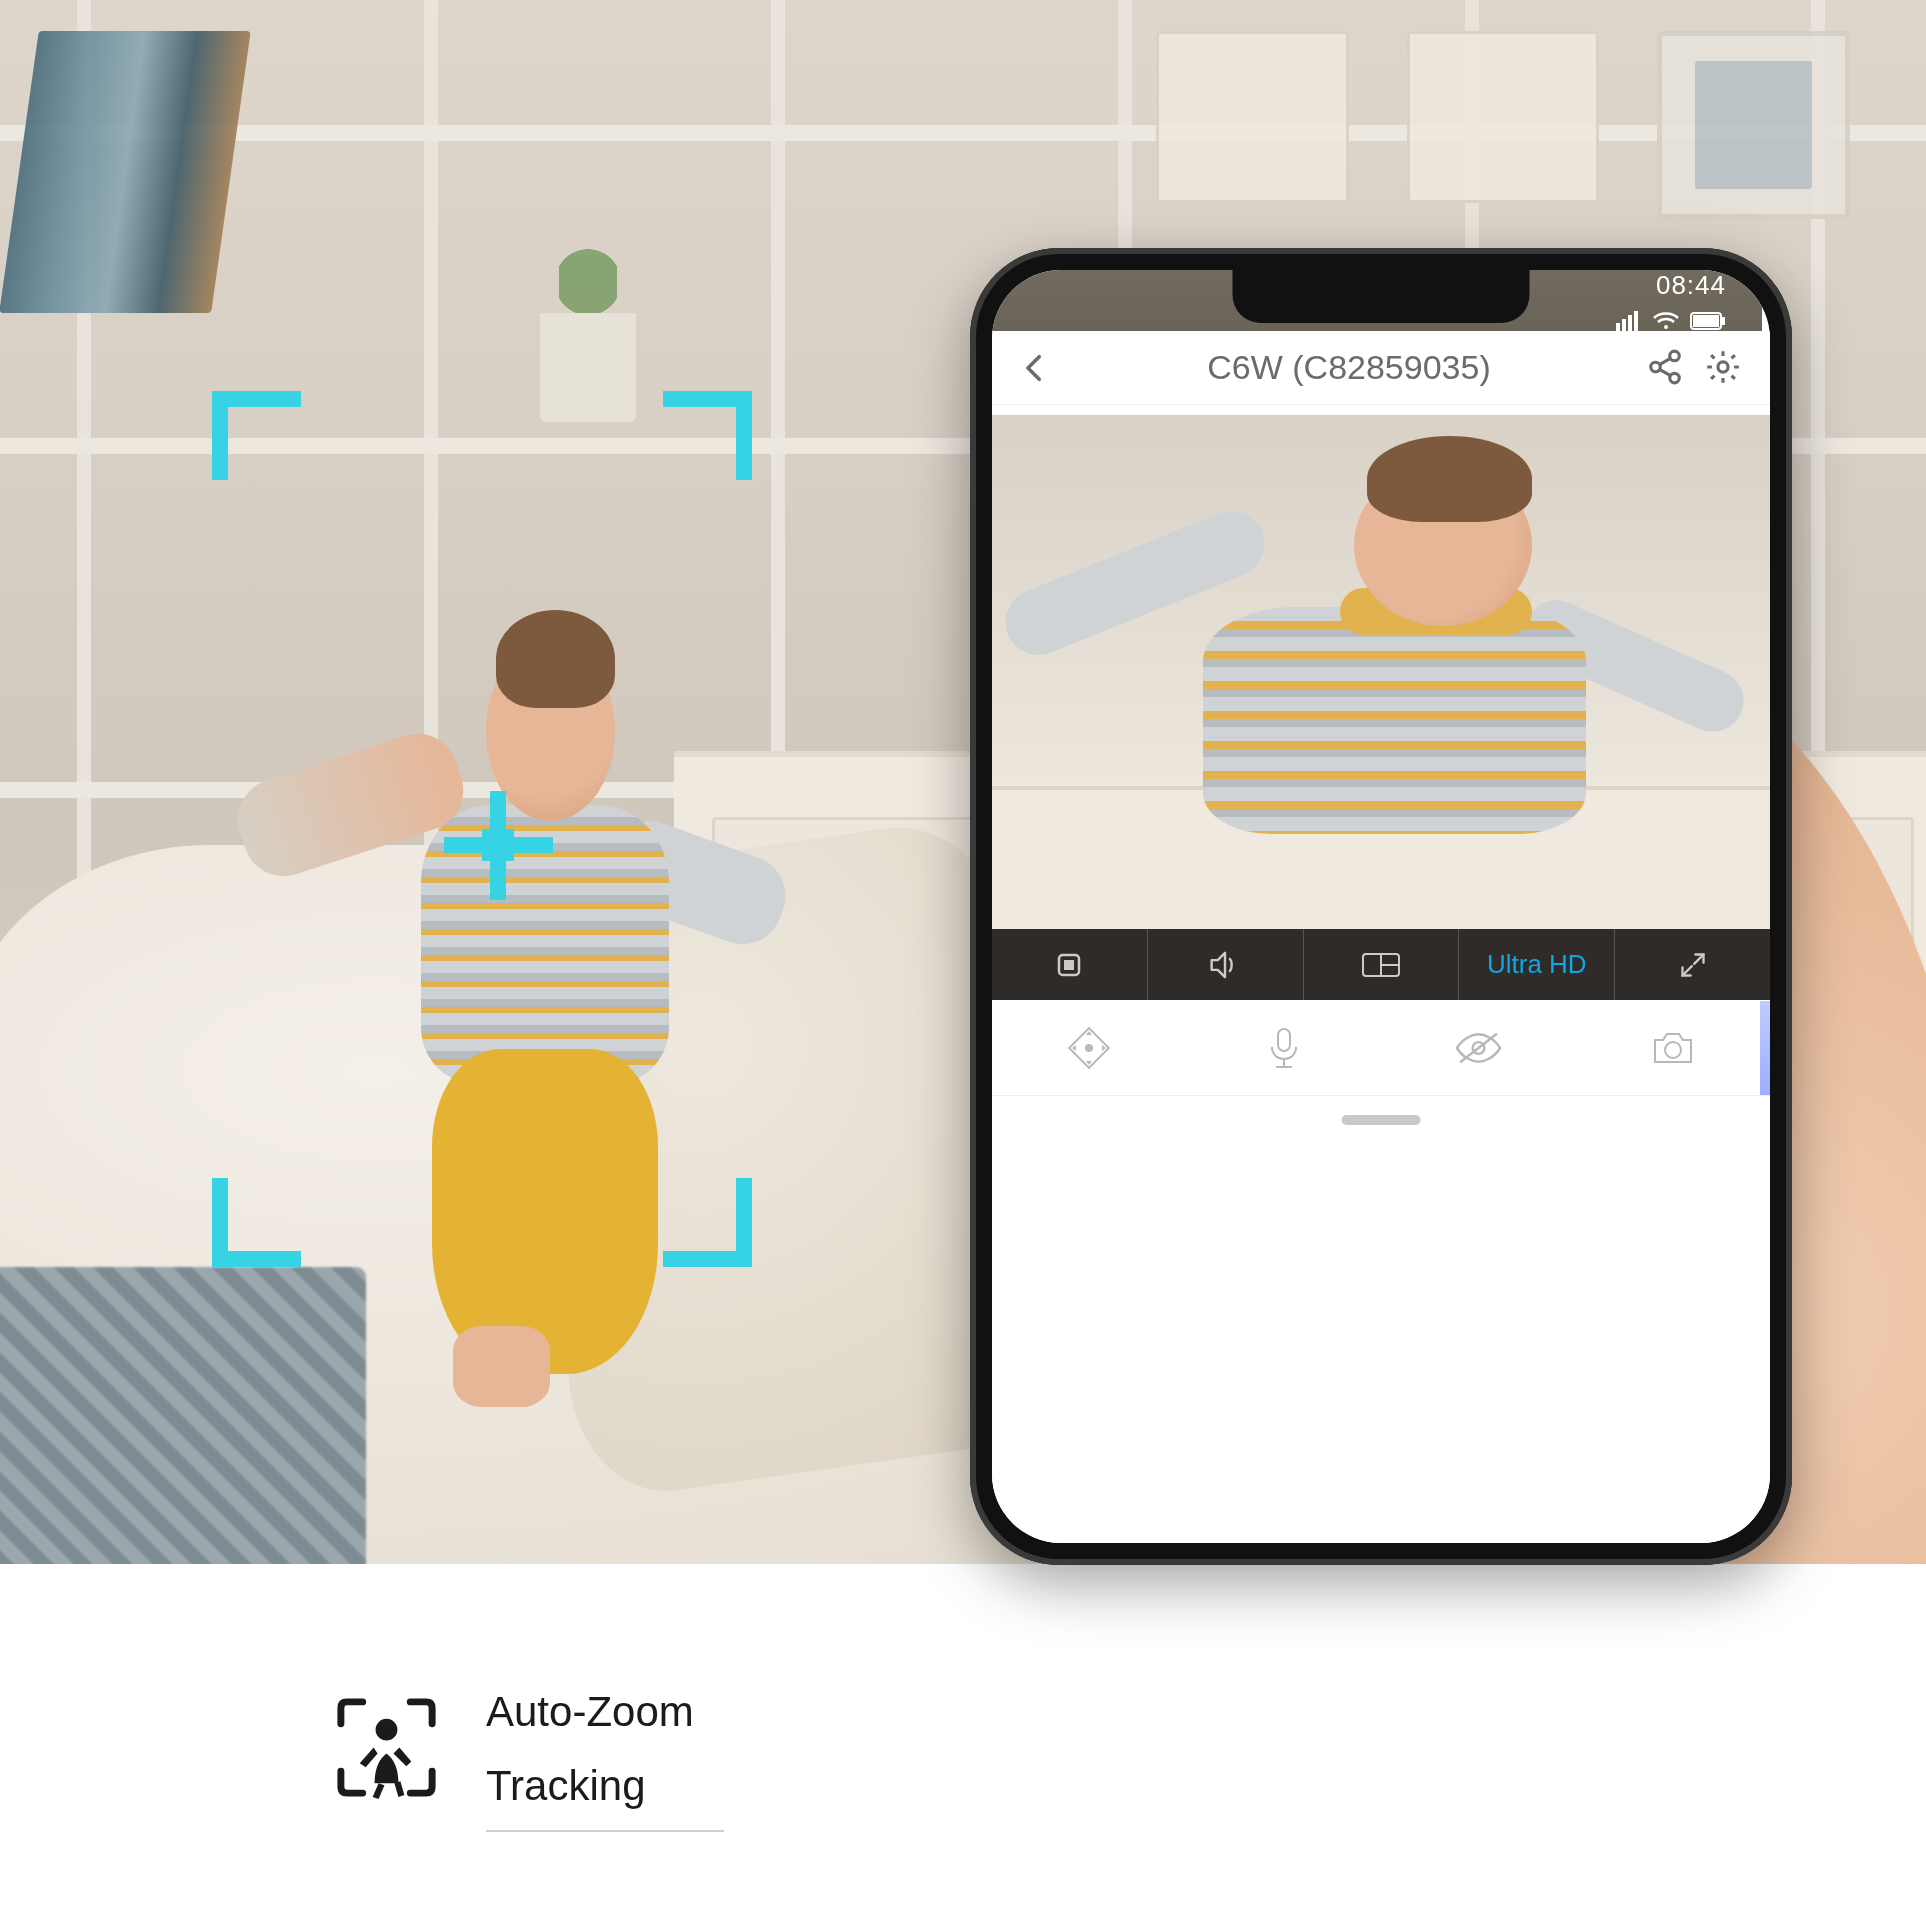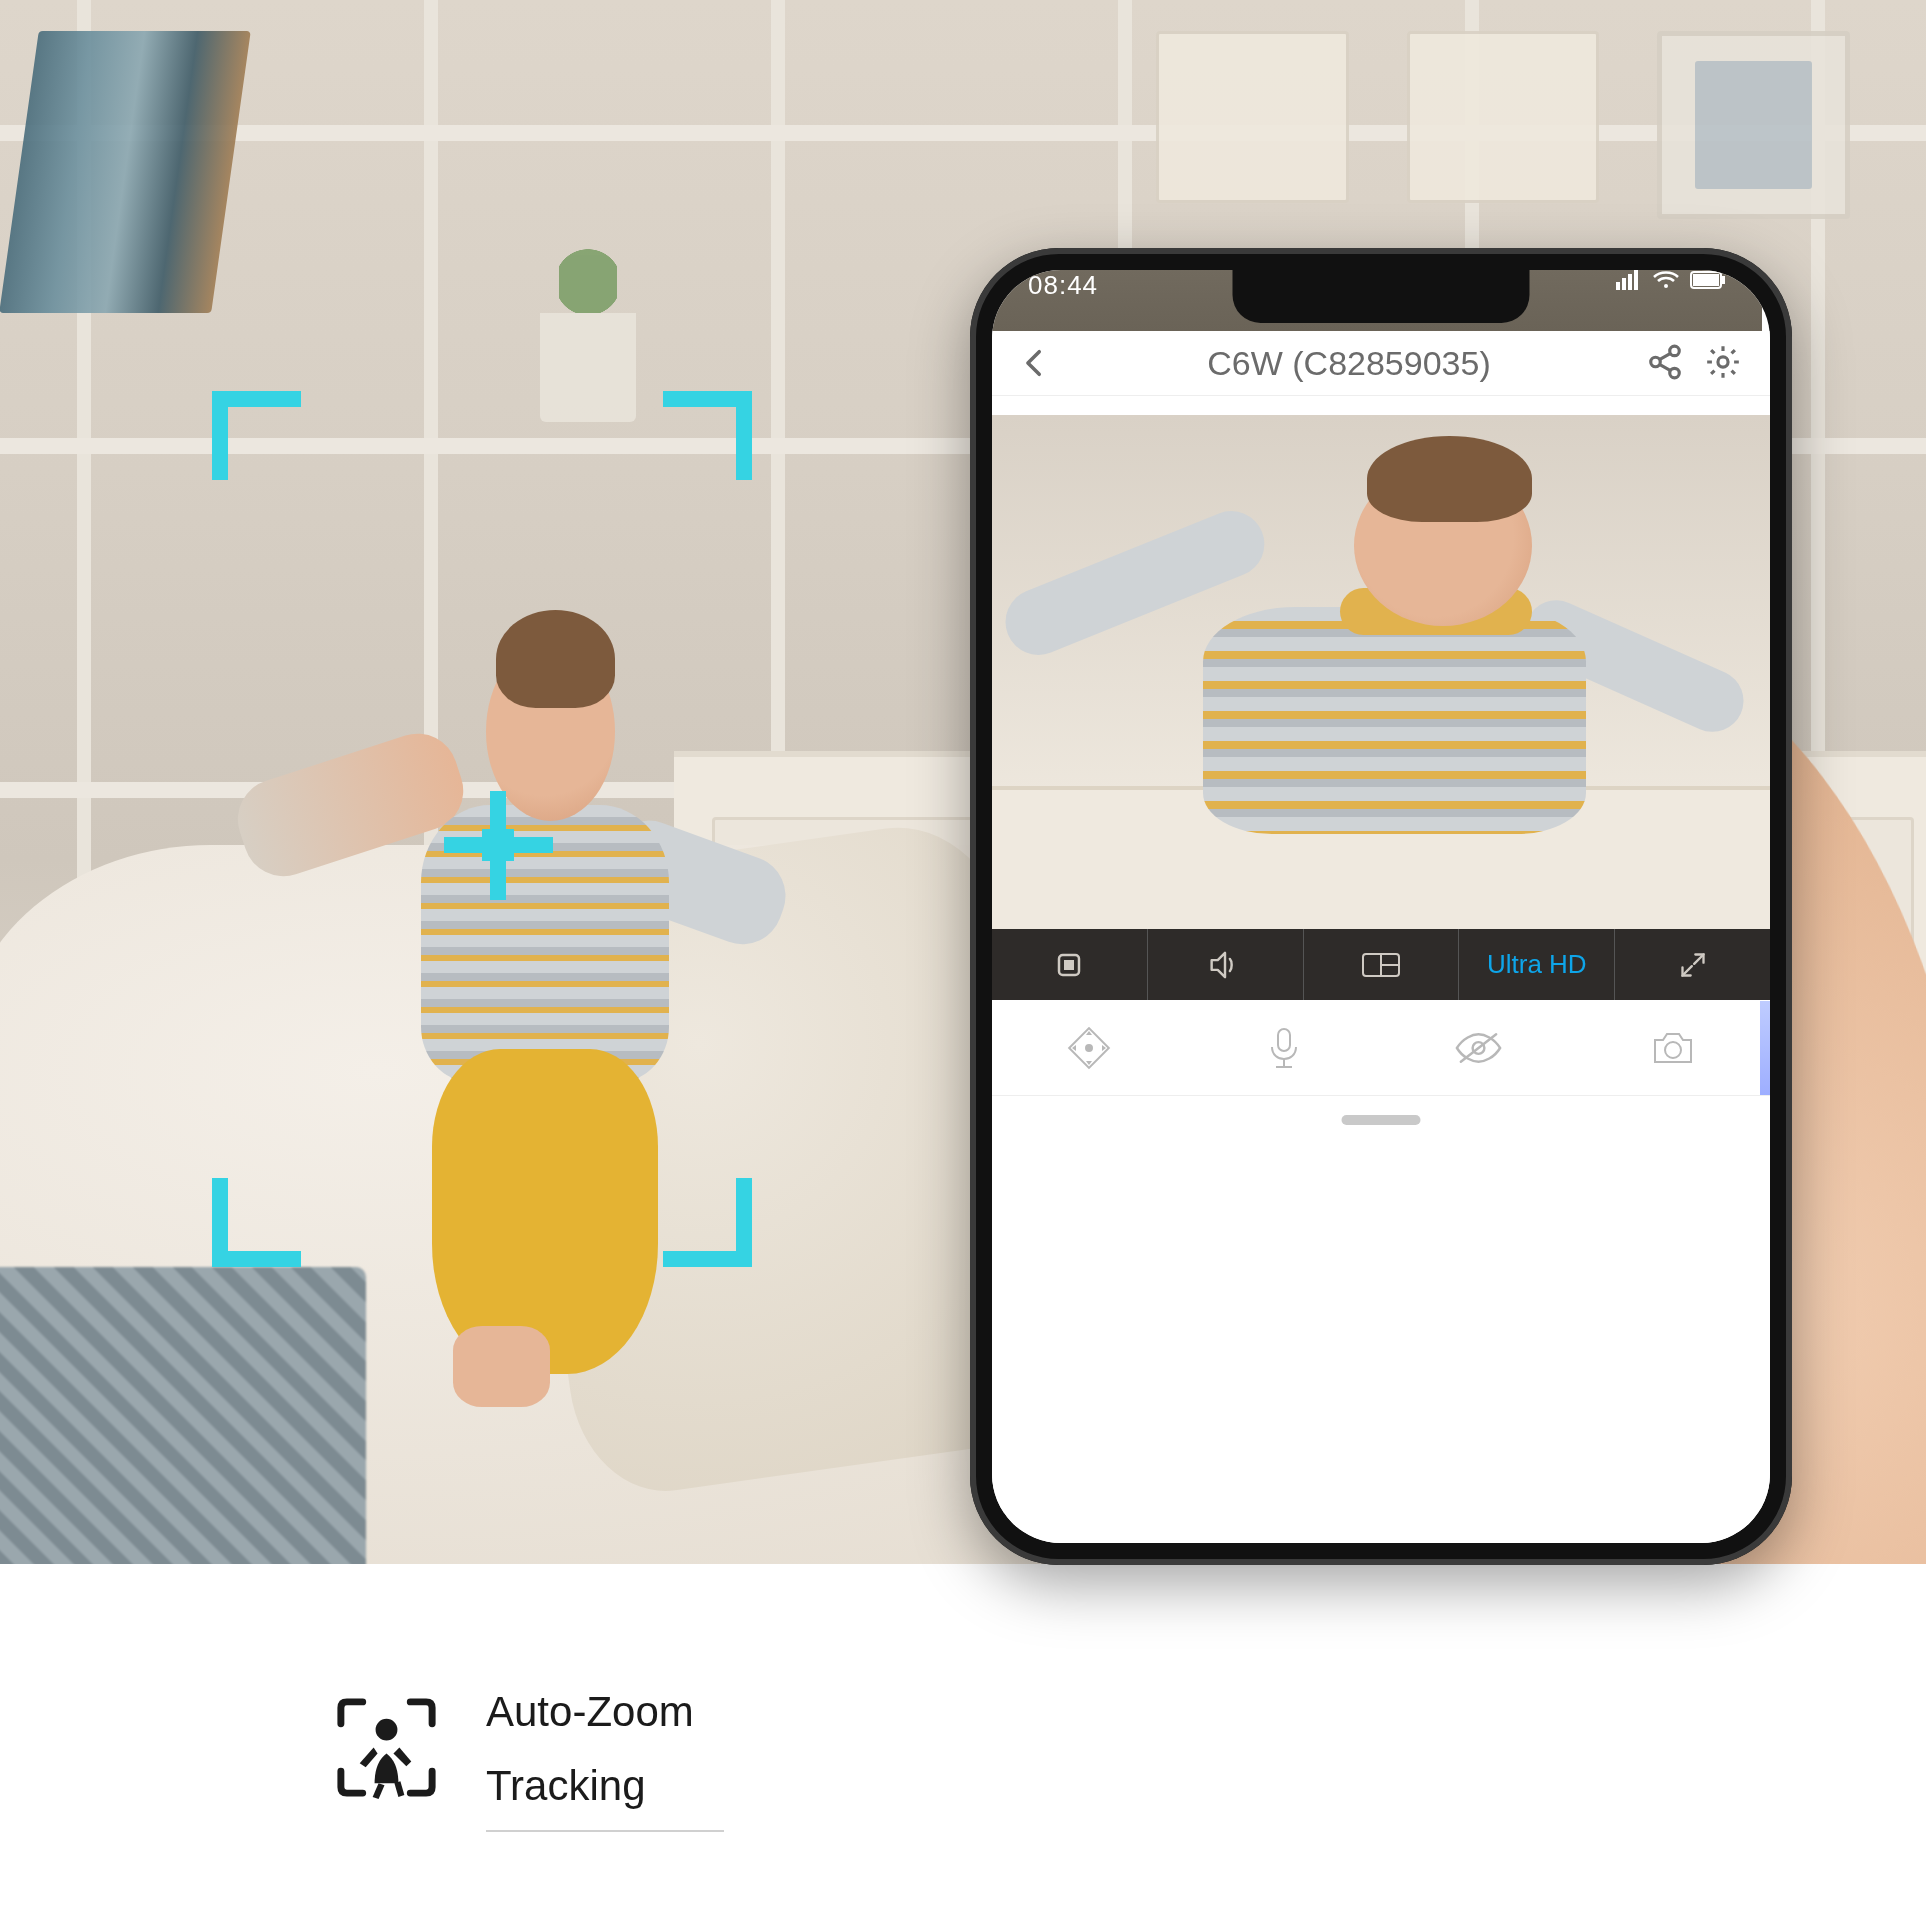--- a/index.html
+++ b/index.html
@@ -105,28 +105,28 @@
   .phone {
     position:absolute; left:970px; top:248px; width:822px; height:1317px;
     background:#111; border-radius:89px; padding:22px;
     box-shadow:0 20px 59px rgba(0,0,0,.35), inset 0 0 0 6px #3a3a3a;
   }
   .phone .glass{position:relative;width:100%;height:100%;background:#fff;border-radius:69px;overflow:hidden;}
   .notch{position:absolute;left:50%;top:0;transform:translateX(-50%);
          width:297px;height:53px;background:#111;border-radius:0 0 28px 28px;z-index:5;}
 
   .statusbar{position:absolute;left:0;right:8px;top:0;height:61px;
-             display:flex;align-items:flex-start;justify-content:space-between;
+             display:flex;align-items:flex-end;justify-content:space-between;
              padding:0 36px; color:#fff; z-index:4;
-             background:linear-gradient(#716a5e,#6a6357);}
+             background:linear-gradient(#716a5e,#6a6357);flex-direction:column;}
   .statusbar .time{font-size:26px;letter-spacing:1px;}
   .statusbar .right{display:flex;gap:10px;align-items:center;}
   .statusbar svg{display:block;}
 
-  .appheader{position:absolute;left:0;right:0;top:61px;height:65px;
+  .appheader{position:absolute;left:0;right:0;top:61px;height:74px;
              background:#fff;display:flex;align-items:center;gap:18px;padding:0 26px;
              border-bottom:1px solid #eee;z-index:3;}
   .appheader .back{width:34px;height:34px;}
   .appheader .title{flex:1;text-align:center;color:#6b6b6b;font-size:34px;}
   .appheader .hicon{width:40px;height:40px;color:#6b6b6b;}
 
   .feed{position:absolute;left:0;right:0;top:145px;height:515px;overflow:hidden;background:#d7cfc3;}
   
   .feed .bg{position:absolute;inset:0;background:linear-gradient(#d9d1c6,#efe9df 80%);}
   .feed .cab{position:absolute;left:0;right:0;bottom:0;height:28%;background:#efe9df;border-top:4px solid #ddd4c4;}

